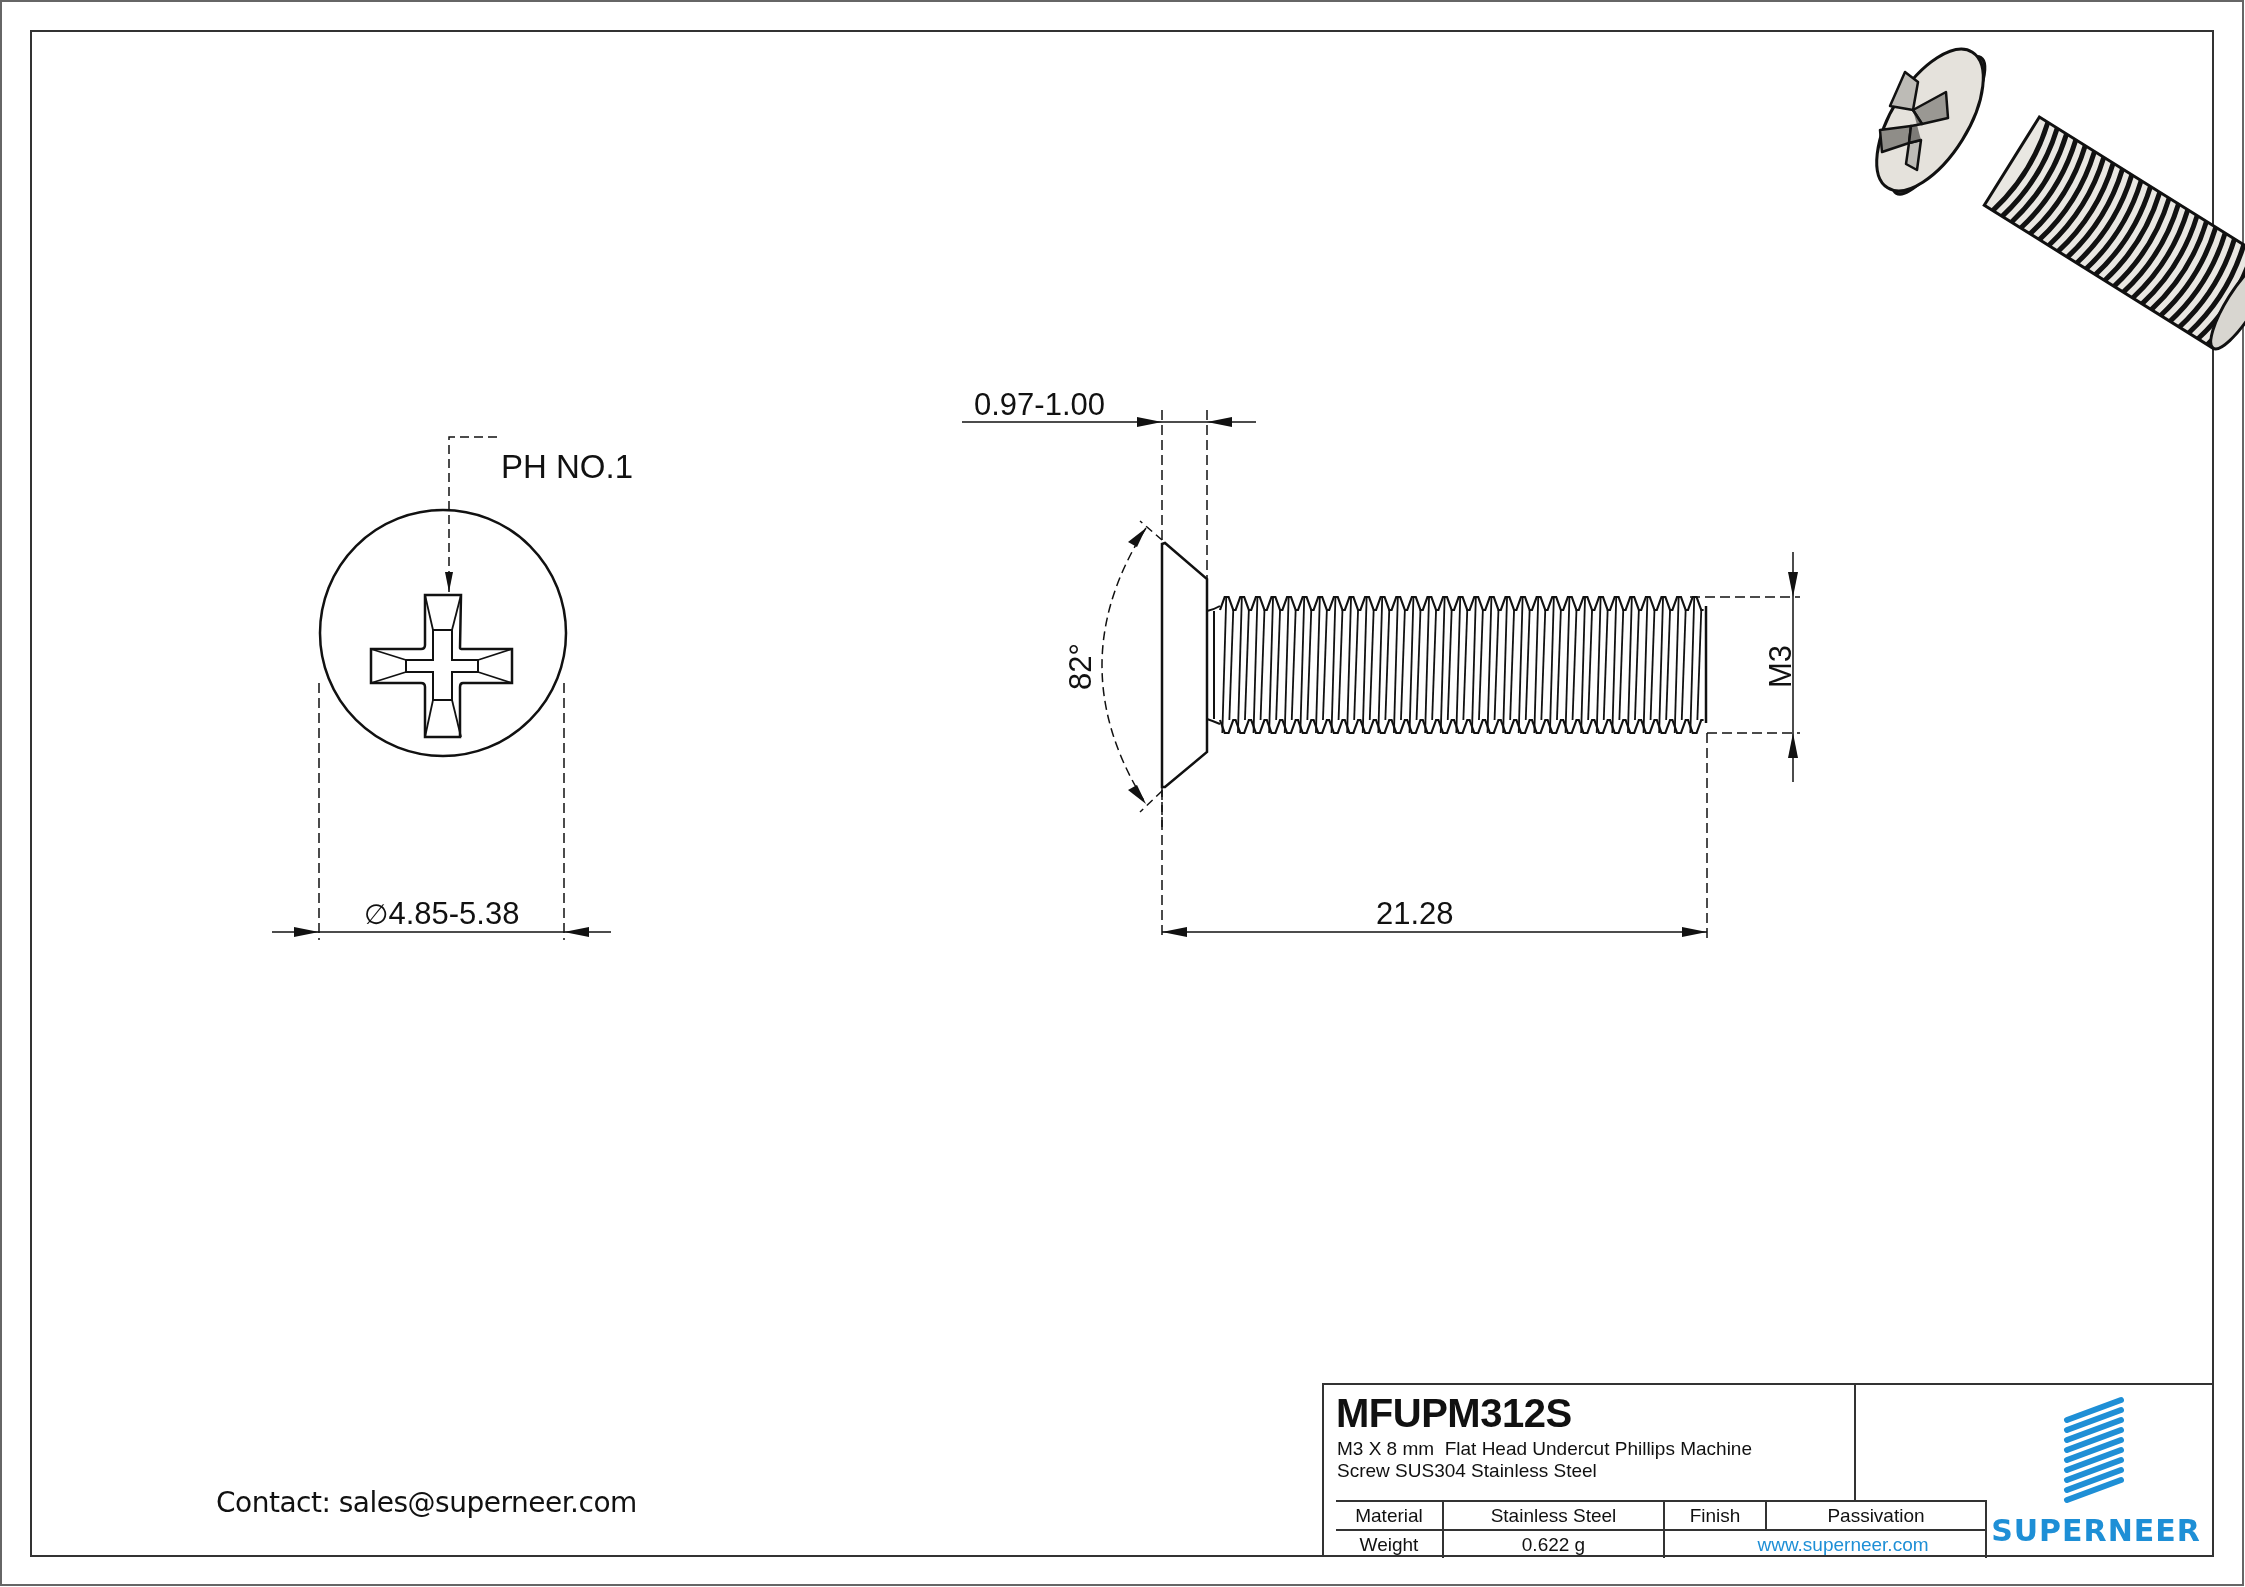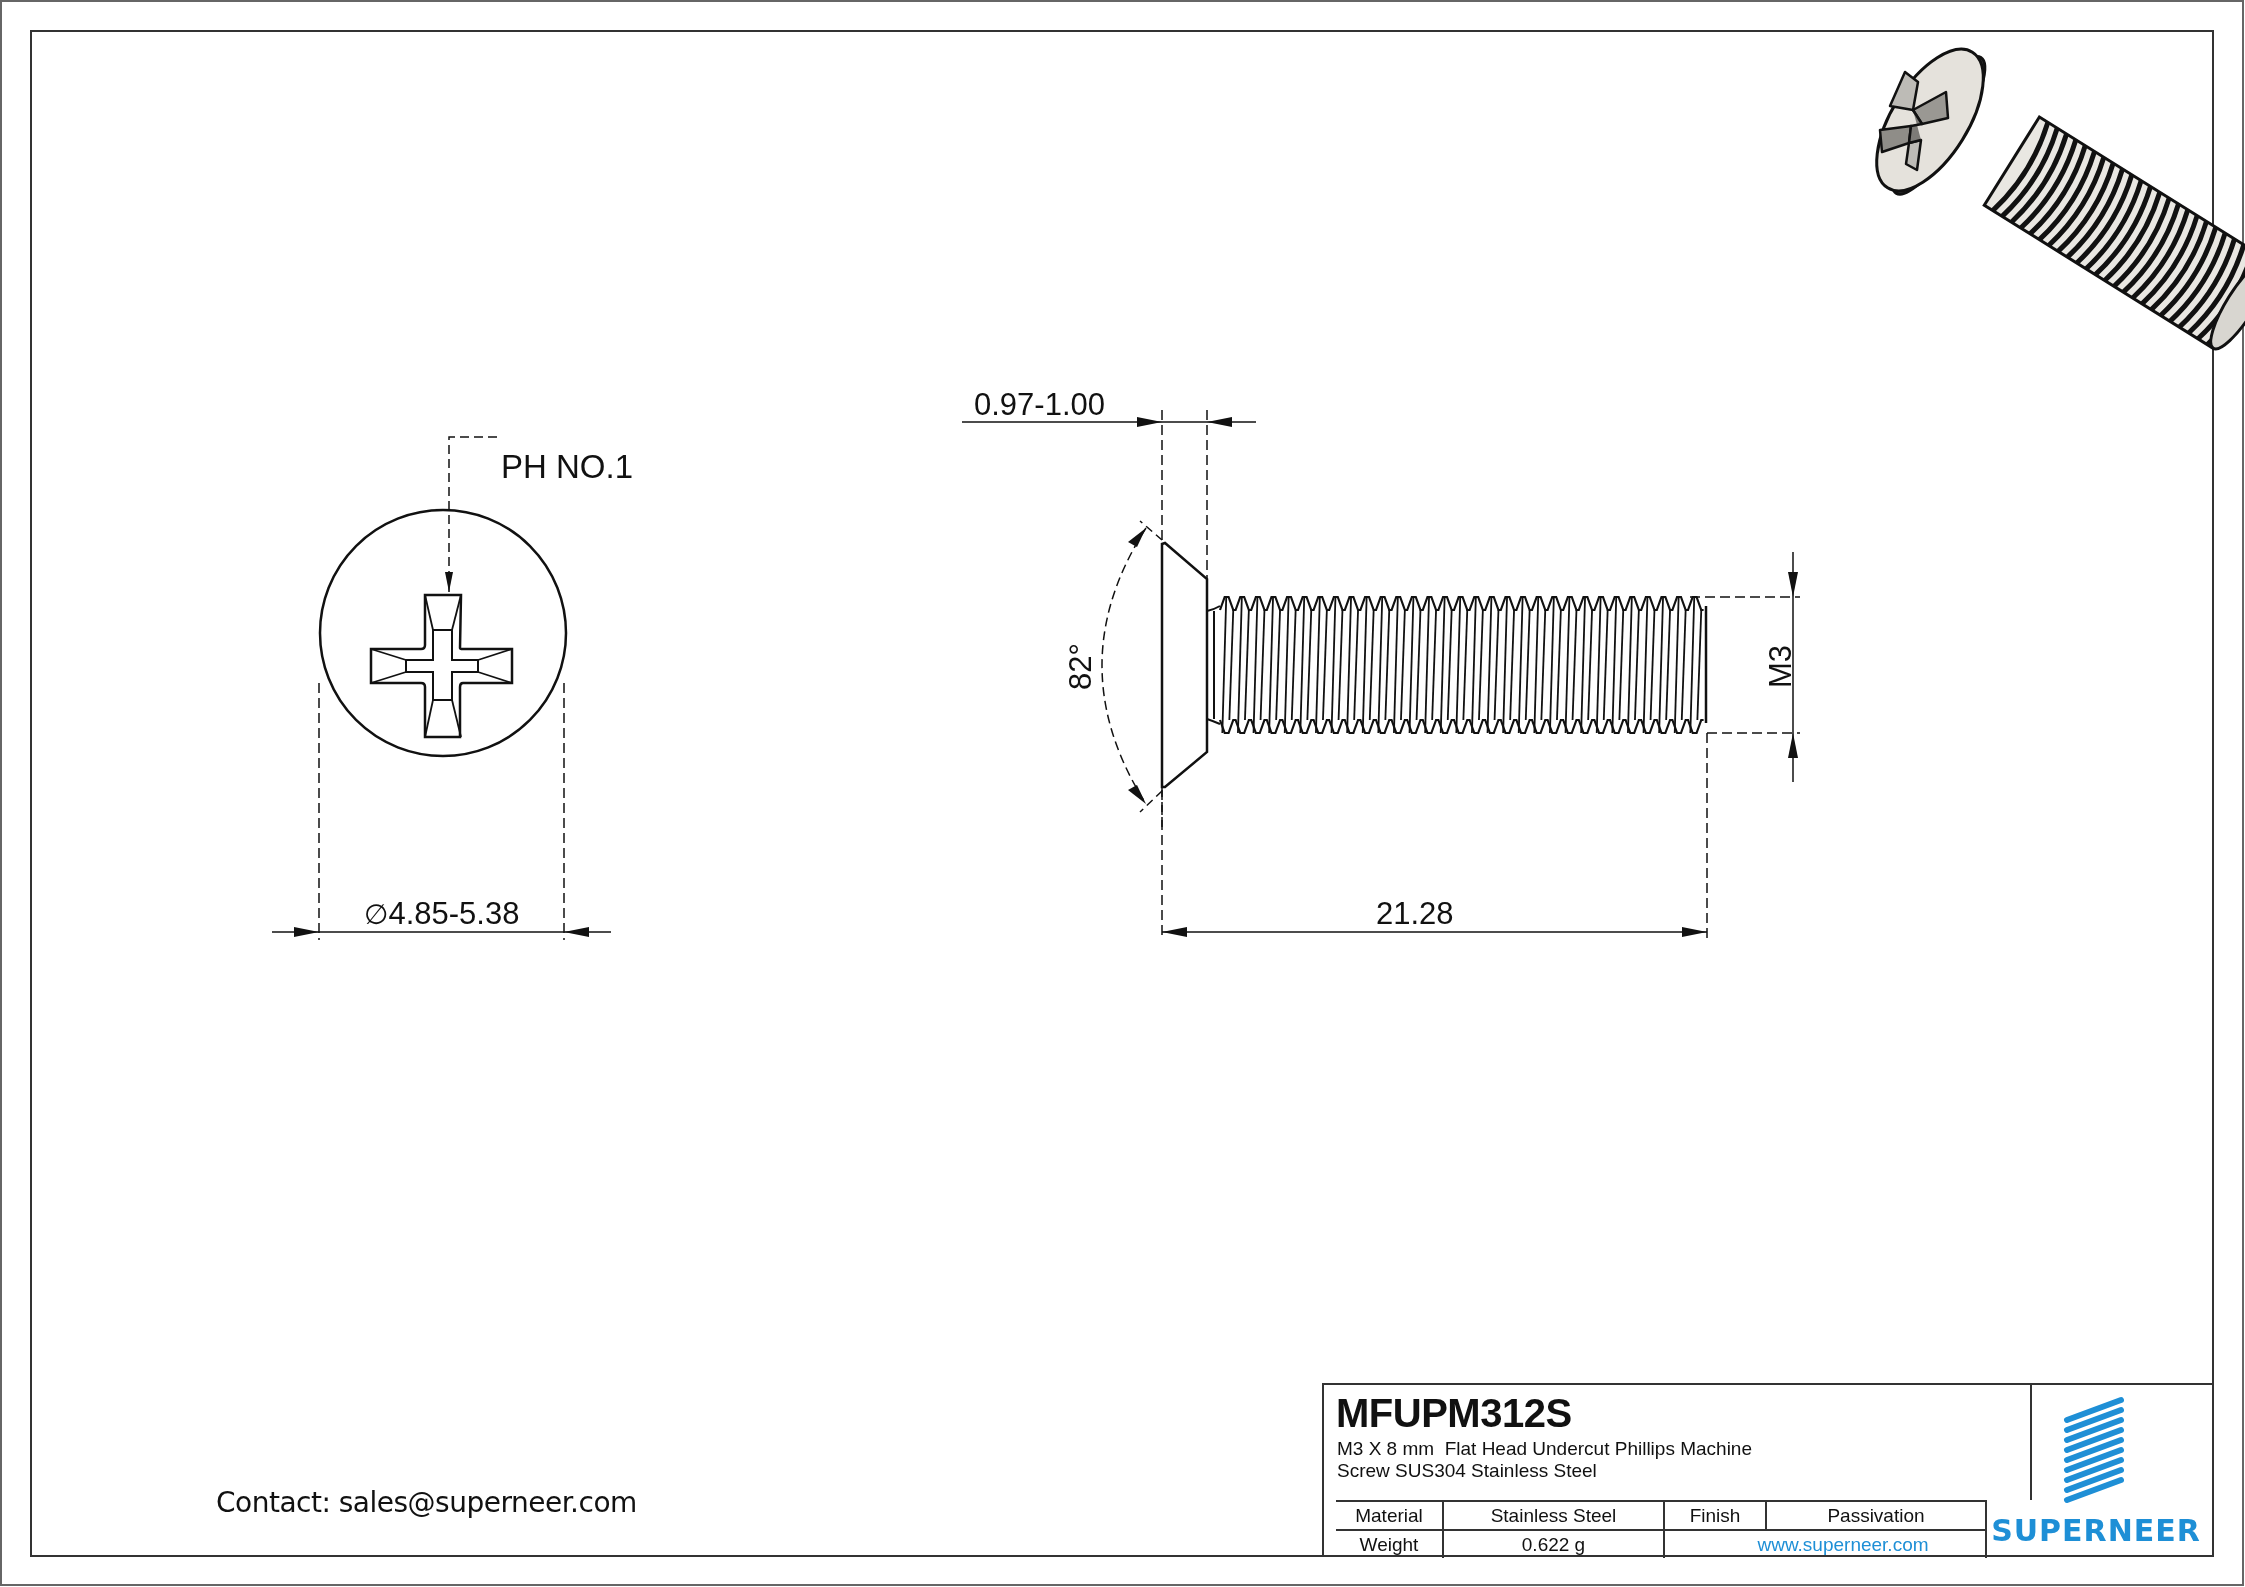--- a/index.html
+++ b/index.html
@@ -1,21 +1,21 @@
 <!DOCTYPE html>
 <html><head>
 <meta charset="utf-8">
 <style>
   html, body { margin: 0; padding: 0; background: #ffffff; }
   body { width: 2245px; height: 1587px; position: relative; overflow: hidden; font-family: "Liberation Sans", sans-serif; }
   #sheet { position: absolute; left: 0; top: 0; width: 2245px; height: 1587px; }
   .dim-text { position: absolute; font-family: "Liberation Sans", sans-serif; color: #111; font-size: 31px; line-height: 1; white-space: nowrap; }
   .rot { transform-origin: center center; transform: rotate(-90deg); }
   #title-block { position: absolute; left: 1322px; top: 1383px; width: 891px; height: 173px; border-top: 2px solid #333; border-left: 2px solid #333; box-sizing: border-box; }
-  #tb-main { position: absolute; left: 0; top: 0; width: 708px; height: 115px; border-right: 2px solid #333; box-sizing: border-box; }
+  #tb-main { position: absolute; left: 0; top: 0; width: 532px; height: 115px; border-right: 2px solid #333; box-sizing: border-box; }
   #tb-part { position: absolute; left: 12px; top: 6px; font-size: 40px; font-weight: bold; color: #111; letter-spacing: -0.5px; }
   #tb-desc { position: absolute; left: 13px; top: 53px; font-size: 19px; color: #111; line-height: 22px; width: 620px; }
   #tb-table { position: absolute; left: 12px; top: 115px; width: 650px; height: 58px; border-collapse: collapse; table-layout: fixed; }
   #tb-table td { border: 2px solid #333; font-size: 19px; color: #111; text-align: center; padding: 0; height: 27px; }
   #tb-table tr:first-child td { border-top: 2px solid #333; }
   #tb-table td:first-child { border-left: none; }
   .tb-link { color: #1e8fd6 !important; }
   #tb-logo { position: absolute; left: 650px; top: 0; width: 281px; height: 171px; }
   #logo-word { position: absolute; left: 12px; top: 128px; width: 220px; text-align: center; font-size: 30px; font-weight: bold; color: #1e8fd6; letter-spacing: 1px; font-family: "DejaVu Sans", sans-serif; }
   #contact { position: absolute; left: 216px; top: 1486px; font-size: 28px; color: #111; font-family: "DejaVu Sans", sans-serif; letter-spacing: -0.5px; }

